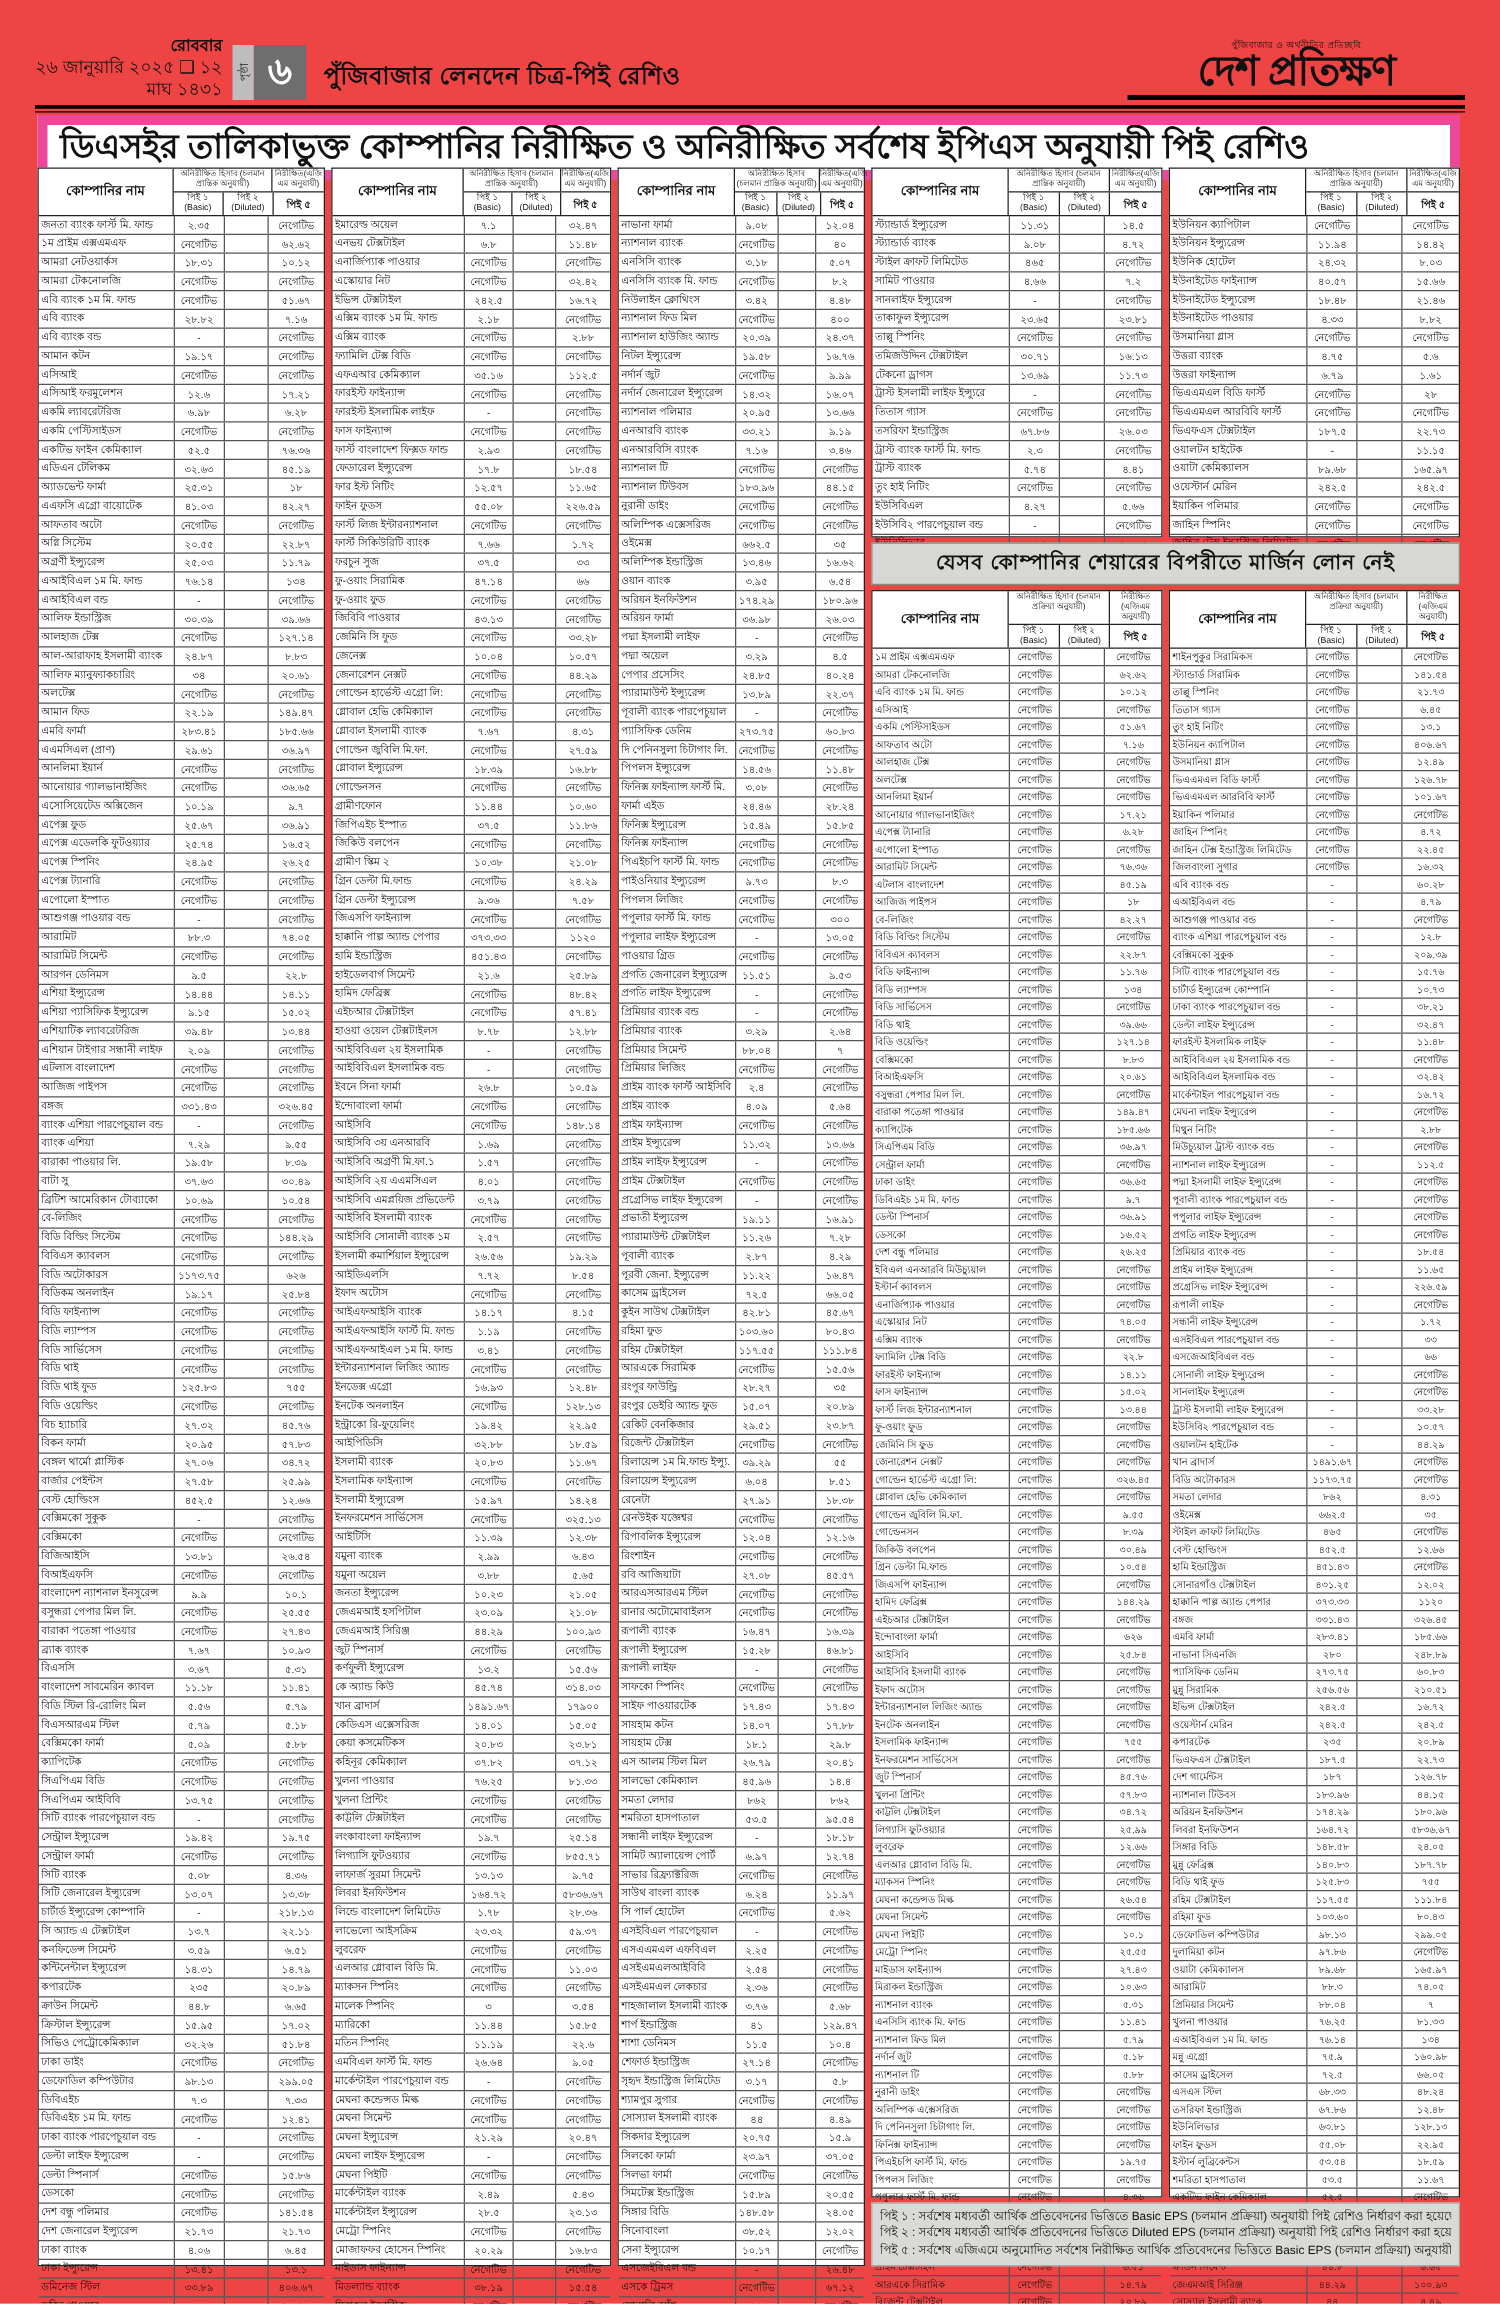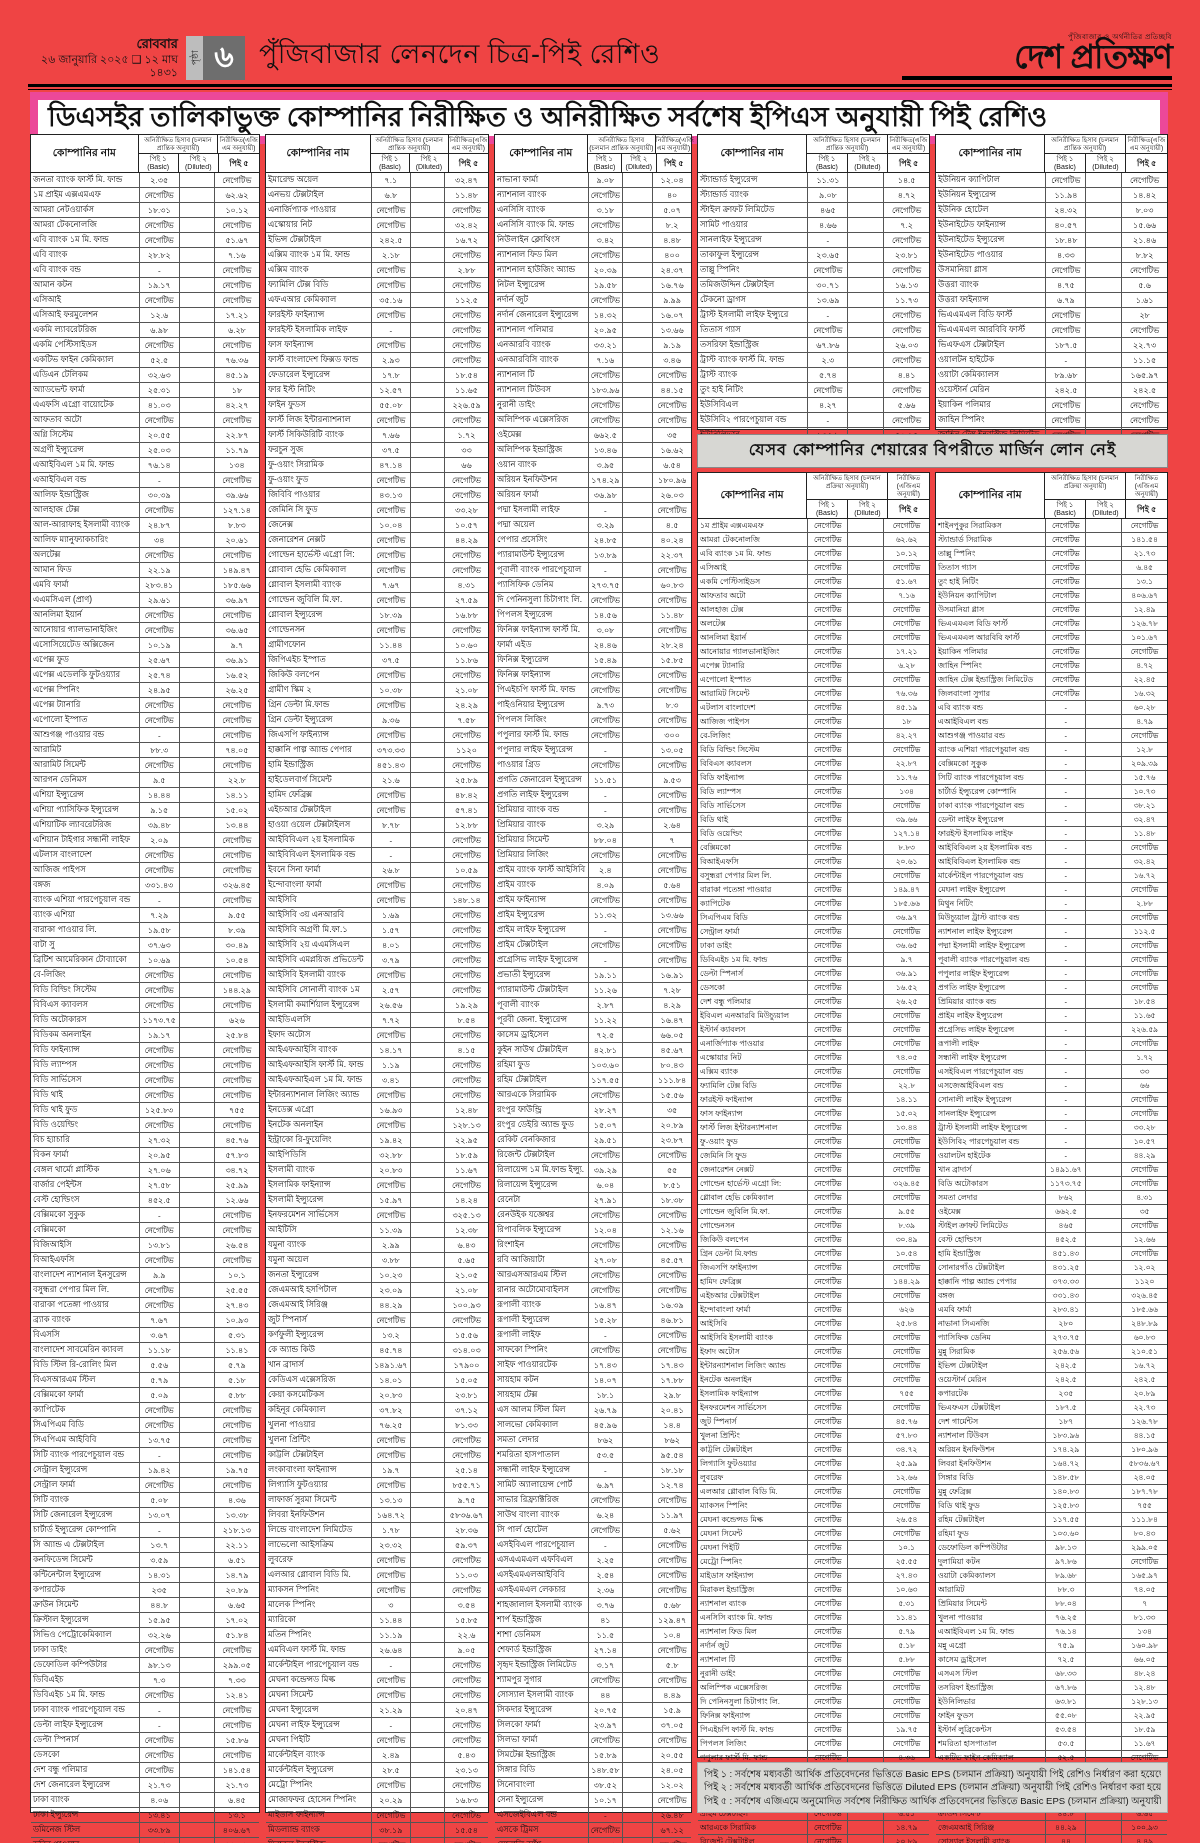--- a/index.html
+++ b/index.html
@@ -2,26 +2,26 @@
 <html><head>
 <meta charset="utf-8">
 <style>
   html,body{margin:0;padding:0;background:#f3f2ee;}
   body{width:1200px;height:1843px;position:relative;font-family:"Liberation Sans","DejaVu Sans",sans-serif;color:#111;}
   .page{position:absolute;inset:0;background:#ef4444;}
   
   .masthead{position:absolute;left:28px;top:28px;right:28px;height:52px;display:flex;align-items:flex-end;}
   .date-block{width:150px;text-align:right;padding-right:8px;line-height:1.25;}
   .date-weekday{font-size:13px;font-weight:bold;}
-  .date-line{font-size:11px;}
+  .date-line{font-size:14px;}
   .page-badge{display:flex;align-items:stretch;height:44px;margin-right:14px;}
   .page-badge .pg-label{writing-mode:vertical-rl;transform:rotate(180deg);background:#bdbdbd;color:#222;font-size:9px;display:flex;align-items:center;justify-content:center;padding:1px;}
   .page-badge .pg-num{background:#6e6e6e;color:#fff;font-size:30px;font-weight:bold;width:42px;display:flex;align-items:center;justify-content:center;}
-  .section-title{flex:1;font-size:27px;font-weight:400;letter-spacing:.5px;padding-bottom:2px;}
-  .brand{width:270px;text-align:right;line-height:1;}
+  .section-title{flex:1;font-size:19px;font-weight:700;letter-spacing:.5px;padding-bottom:2px;}
+  .brand{width:270px;text-align:center;line-height:1;}
   .brand-tagline{font-size:7px;letter-spacing:.5px;}
   .brand-name{font-size:33px;font-weight:900;letter-spacing:-1px;border-bottom:4px solid #000;padding-bottom:3px;}
   .rules{position:absolute;left:28px;right:28px;top:84px;border-top:3px solid #000;}
   .rules:after{content:"";display:block;margin-top:2px;border-top:1px solid #000;}
   
   .title-box{position:absolute;left:30px;right:32px;top:92px;height:36px;border:8px solid #ec4899;background:#fff;
     display:flex;align-items:center;padding:0 10px;font-size:27px;font-weight:800;white-space:nowrap;overflow:hidden;}
   
   .content{position:absolute;left:30px;right:32px;top:134px;bottom:30px;display:flex;gap:5px;}
   .left-groups{display:flex;gap:5px;}

